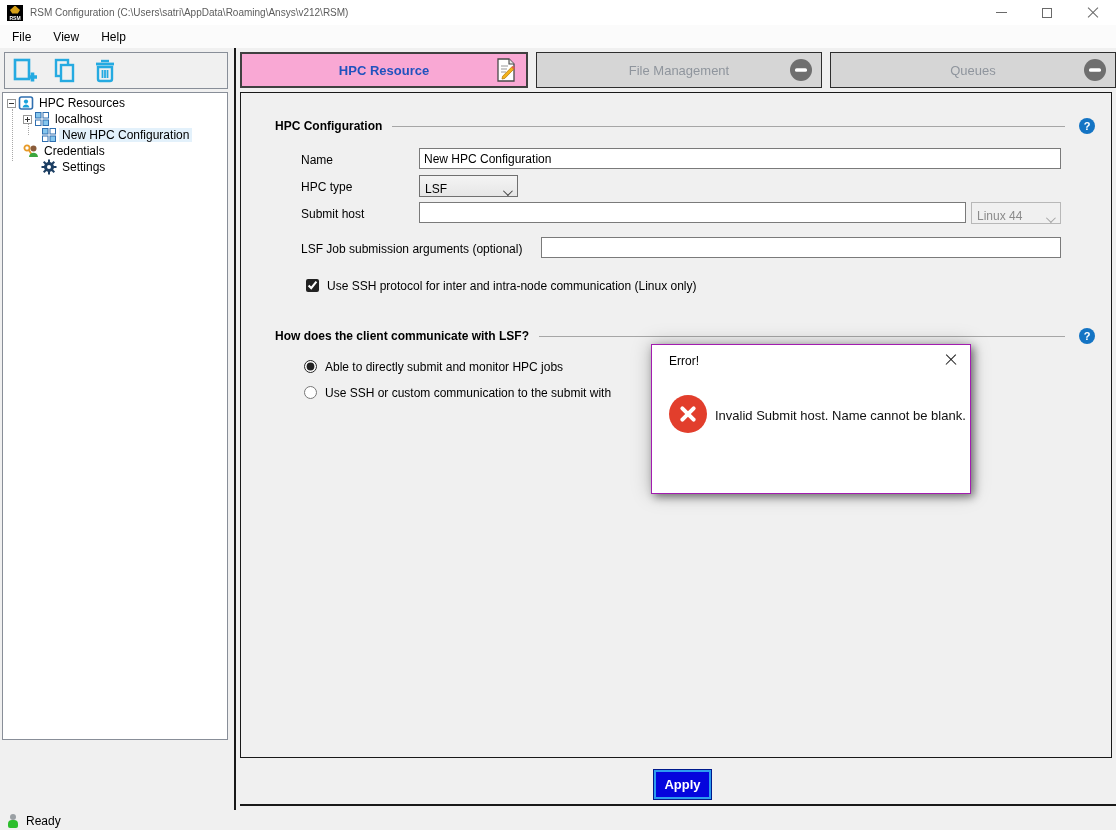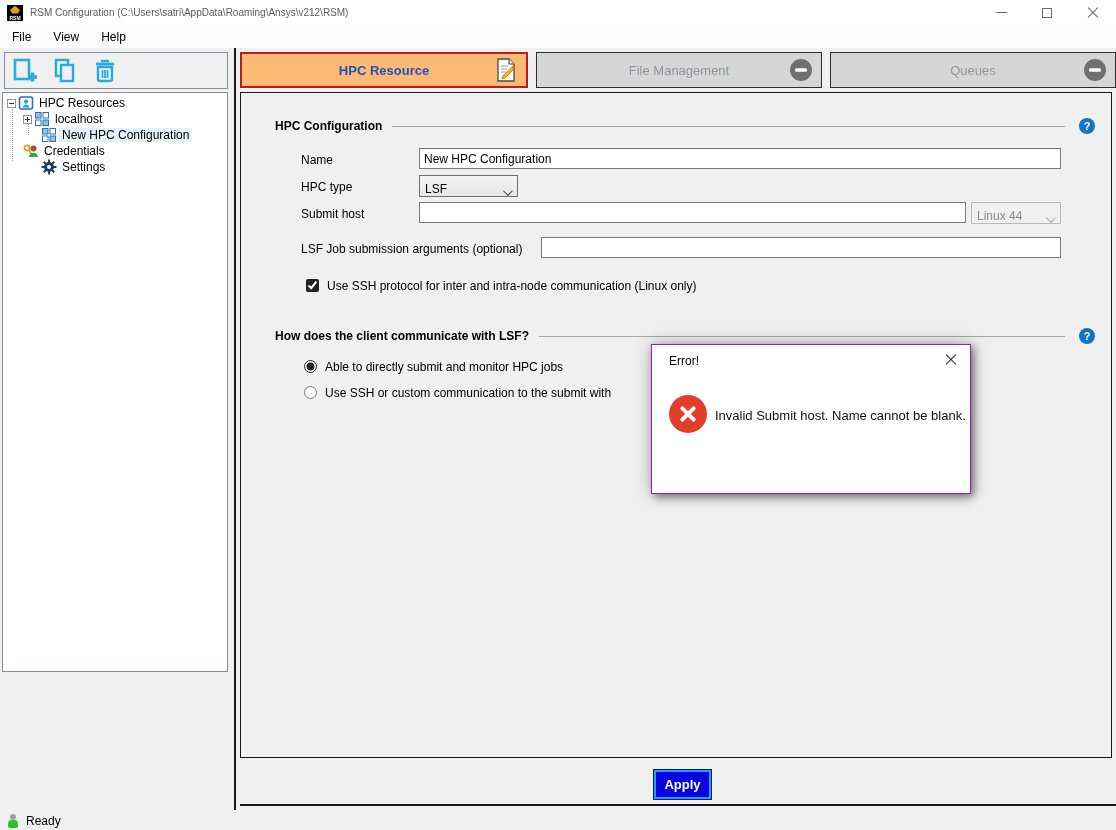--- a/index.html
+++ b/index.html
@@ -27,37 +27,37 @@
   .glyph-close::after { transform:rotate(-45deg); }
 
   
   .menubar { position:absolute; left:0; top:25px; width:1116px; height:23px; background:#fbfbfb; display:flex; align-items:center; }
   .menu-item { padding:3px 10px; margin-left:2px; color:#000; }
 
   
   .toolbar-box { position:absolute; left:4px; top:52px; width:224px; height:37px; background:#f0f0f0; border:1px solid #888e98; display:flex; align-items:center; gap:8px; padding-left:4px; }
   .tool-btn { width:32px; height:30px; display:flex; align-items:center; justify-content:center; }
 
-  .tree-panel { position:absolute; left:2px; top:92px; width:226px; height:580px; background:#ffffff; border:1px solid #888e98; }
+  .tree-panel { position:absolute; left:2px; top:92px; width:226px; height:648px; background:#ffffff; border:1px solid #888e98; }
   .tree-row { position:absolute; height:16px; display:flex; align-items:center; white-space:nowrap; }
   .tree-label { padding:0 3px; font-size:12px; }
   .tree-label.selected { background:#e3f1fb; }
   .expander { width:9px; height:9px; border:1px solid #969696; background:#fff; position:relative; flex:0 0 auto; }
   .expander::before { content:""; position:absolute; left:1px; top:3px; width:5px; height:1px; background:#333; }
   .expander.plus::after { content:""; position:absolute; left:3px; top:1px; width:1px; height:5px; background:#333; }
   .tree-icon { width:16px; height:16px; margin:0 2px; flex:0 0 auto; }
   .dotline-v { position:absolute; width:0; border-left:1px dotted #a8a8a8; }
 
   
   .divider-v { position:absolute; left:234px; top:48px; width:2px; height:762px; background:#191919; }
 
   
   .tab-row { position:absolute; left:240px; top:52px; width:876px; height:36px; display:flex; gap:8px; }
   .tab { flex:1; display:flex; align-items:center; justify-content:center; position:relative; }
-  .tab.active { background:#fdba74; border:2px solid #b91c1c; }
+  .tab.active { background:#f9a8d4; border:2px solid #404040; }
   .tab.inactive { background:#d6d6d6; border:1px solid #2e2e2e; }
   .tab-label-active { color:#2052be; font-weight:bold; font-size:13px; }
   .tab-label-inactive { color:#8f959d; font-size:13px; }
   .tab-icon { position:absolute; right:8px; top:50%; transform:translateY(-50%); }
 
   
   .content-box { position:absolute; left:240px; top:92px; width:872px; height:666px; background:#f0f0f0; border:1px solid #191919; }
   .section-head { position:absolute; display:flex; align-items:center; font-weight:bold; font-size:12px; }
   .section-rule { border-top:1px solid #a6a6a6; flex:1; margin-left:10px; }
   .help-icon { position:absolute; width:16px; height:16px; border-radius:50%; background:#1474c4; color:#fff; font-weight:bold; font-size:11px; display:flex; align-items:center; justify-content:center; }

